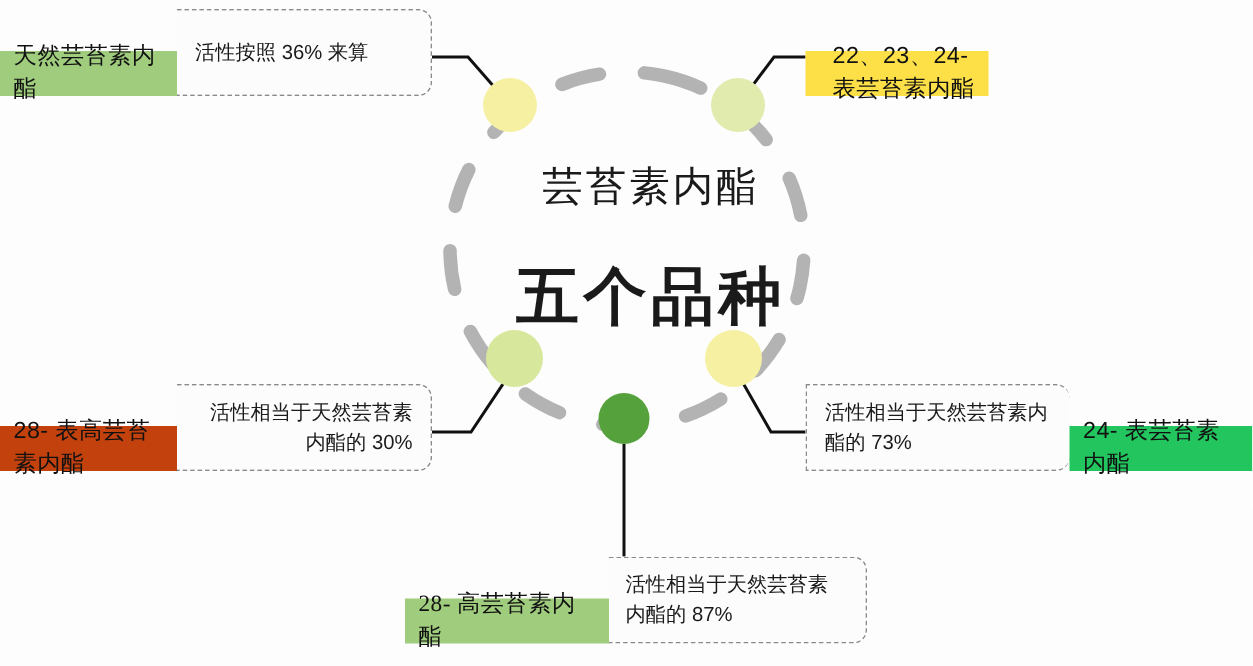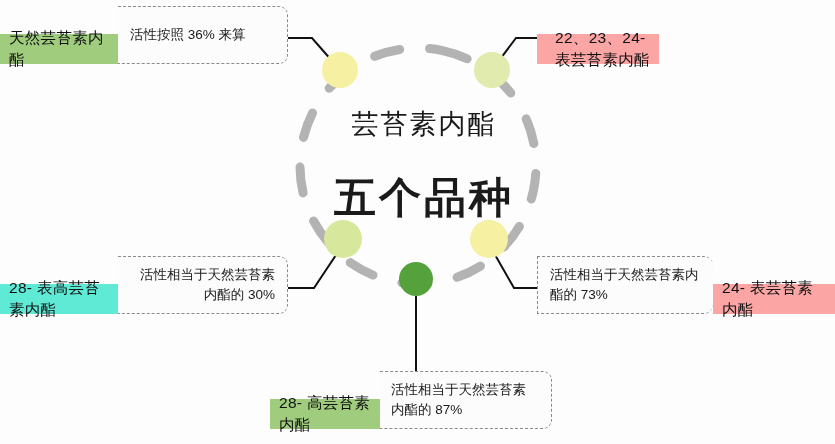--- a/index.html
+++ b/index.html
@@ -38,21 +38,21 @@
   }
   .ring-circle {
     position: absolute;
     left: 0;
     top: 0;
     width: 100%;
     height: 100%;
   }
   .center-text {
     position: absolute;
-    left: 6px;
+    left: 16px;
     top: 0;
     width: 256px;
     height: 256px;
     display: flex;
     flex-direction: column;
     align-items: center;
     justify-content: center;
     color: #1a1a1a;
     gap: 28px;
   }
@@ -130,21 +130,21 @@
 
   #item-28epihigh { left: 0px;   top: 256px; }
   #item-28epihigh .item-label { width: 118px; }
   #item-28epihigh .item-desc  { width: 170px; text-align: right; }
 
   #item-24epi     { left: 537px; top: 256px; }
   #item-24epi .item-label { width: 122px; }
   #item-24epi .item-desc  { width: 176px; }
 
   #item-28high    { left: 270px; top: 371px; }
-  #item-28high .item-label { width: 110px; }
+  #item-28high .item-label { width: 136px; font-family: Liberation Serif, serif; }
   #item-28high .item-desc  { width: 172px; padding-left: 11px; }
 </style>
 </head>
 <body>
 
 <div id="canvas">
 
   <svg id="connectors" viewBox="0 0 835 444">
 
     <path d="M 288 38 L 312 38 L 340 70" fill="none" stroke="#111111" stroke-width="2"></path>
@@ -173,30 +173,30 @@
   <div class="node-dot" style="left:324px; top:220px; width:38px; height:38px; background:#d7e89c;"></div>
   <div class="node-dot" style="left:470px; top:220px; width:38px; height:38px; background:#f6f0a2;"></div>
   <div class="node-dot" style="left:399px; top:262px; width:34px; height:34px; background:#55a23c;"></div>
 
   <div class="item left" id="item-natural">
     <div class="item-label" style="background:#9fcd7d;">天然芸苔素内酯</div>
     <div class="item-desc">活性按照 36% 来算</div>
   </div>
 
   <div class="item right" id="item-epi222324">
-    <div class="item-label" style="background:#fca5a5;padding-left:18px;">22、23、24-表芸苔素内酯</div>
+    <div class="item-label" style="background:#fde047;padding-left:18px;">22、23、24-表芸苔素内酯</div>
   </div>
 
   <div class="item left" id="item-28epihigh">
-    <div class="item-label" style="background:#5eead4;">28- 表高芸苔素内酯</div>
+    <div class="item-label" style="background:#c2410c;">28- 表高芸苔素内酯</div>
     <div class="item-desc">活性相当于天然芸苔素内酯的 30%</div>
   </div>
 
   <div class="item right" id="item-24epi">
-    <div class="item-label" style="background:#fca5a5;">24- 表芸苔素内酯</div>
+    <div class="item-label" style="background:#22c55e;">24- 表芸苔素内酯</div>
     <div class="item-desc">活性相当于天然芸苔素内酯的 73%</div>
   </div>
 
   <div class="item left" id="item-28high">
     <div class="item-label" style="background:#9fcd7d;">28- 高芸苔素内酯</div>
     <div class="item-desc">活性相当于天然芸苔素内酯的 87%</div>
   </div>
 
 </div>
 

